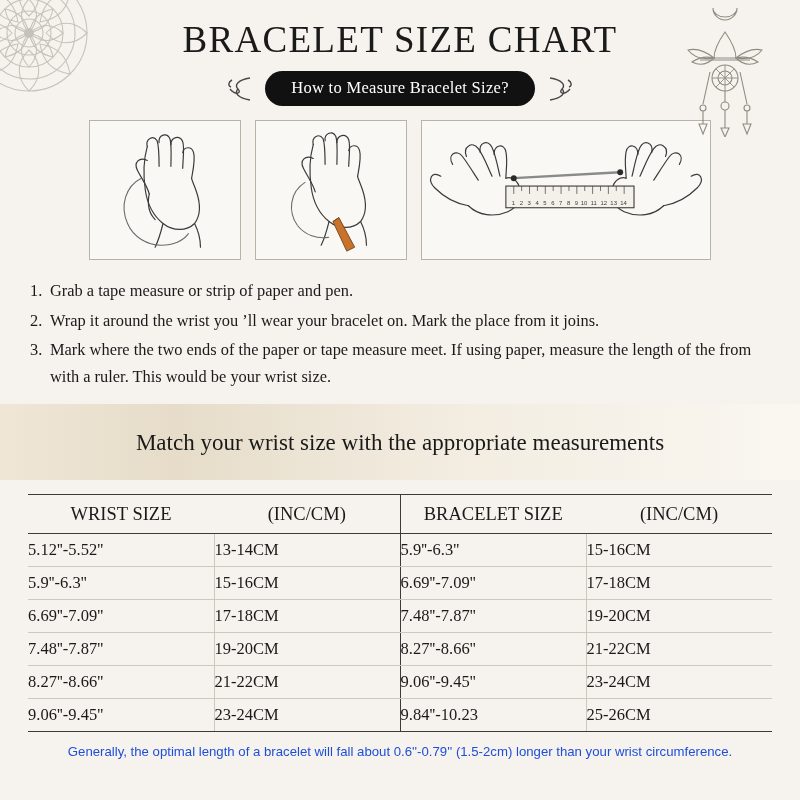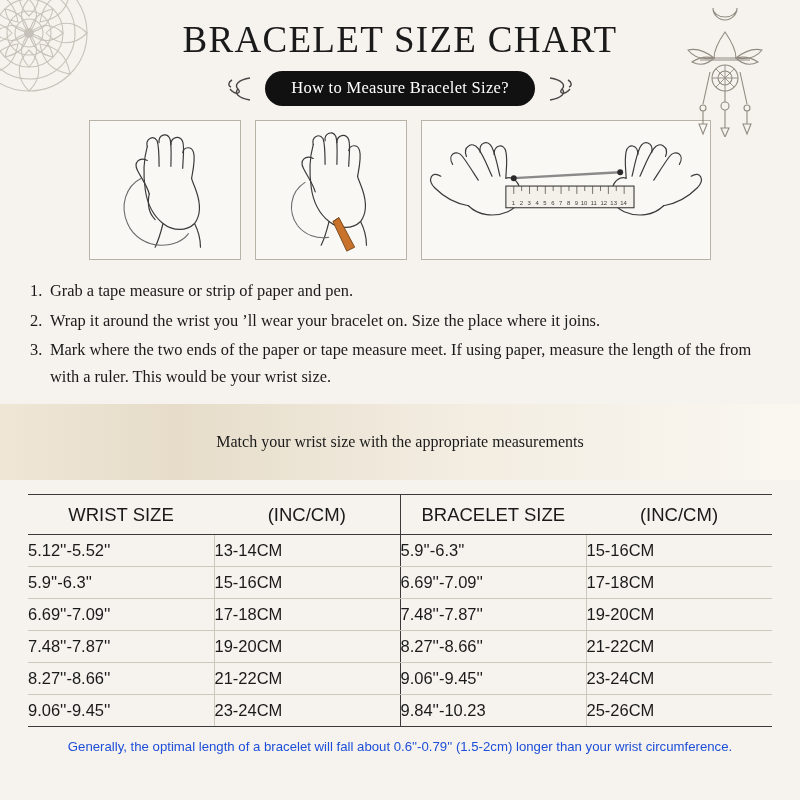--- a/index.html
+++ b/index.html
@@ -109,35 +109,35 @@
   
   .banner {
     margin-top: 14px;
     height: 76px;
     background: linear-gradient(to right, #efe6d6 0%, #e6dcc9 22%, #f2ece0 55%, #faf7f1 100%);
     display: flex;
     flex-direction: column;
     align-items: center;
     justify-content: center;
     text-align: center;
-    font-size: 16px;
+    font-size: 23px;
     line-height: 1.28;
     font-family: "Liberation Serif", serif;
   }
 
   
   .table-wrap {
     margin: 14px 28px 0 28px;
     border-top: 1px solid #3a3a3a;
     border-bottom: 1px solid #3a3a3a;
   }
   table {
     width: 100%;
     border-collapse: collapse;
-    font-family: Liberation Sans, sans-serif;
+    font-family: Liberation Serif, serif;
     font-size: 16.5px;
   }
   th {
     font-weight: normal;
     font-size: 18.5px;
     padding: 9px 0 8px 0;
     text-align: center;
     border-bottom: 1px solid #3a3a3a;
   }
   td {
@@ -336,21 +336,21 @@
     </div>
   </div>
 
   <div class="steps">
     <div class="step">
       <div class="num">1.</div>
       <div class="txt">Grab a tape measure or strip of paper and pen.</div>
     </div>
     <div class="step">
       <div class="num">2.</div>
-      <div class="txt">Wrap it around the wrist you ʼll wear your bracelet on. Size the place where it joins.</div>
+      <div class="txt">Wrap it around the wrist you ʼll wear your bracelet on. Mark the place from it joins.</div>
     </div>
     <div class="step">
       <div class="num">3.</div>
       <div class="txt">Mark where the two ends of the paper or tape measure meet. If using paper, measure the length of the from with a ruler. This would be your wrist size.</div>
     </div>
   </div>
 
   <div class="banner">
     <div>Match your wrist size with the appropriate measurements</div>
   </div>

